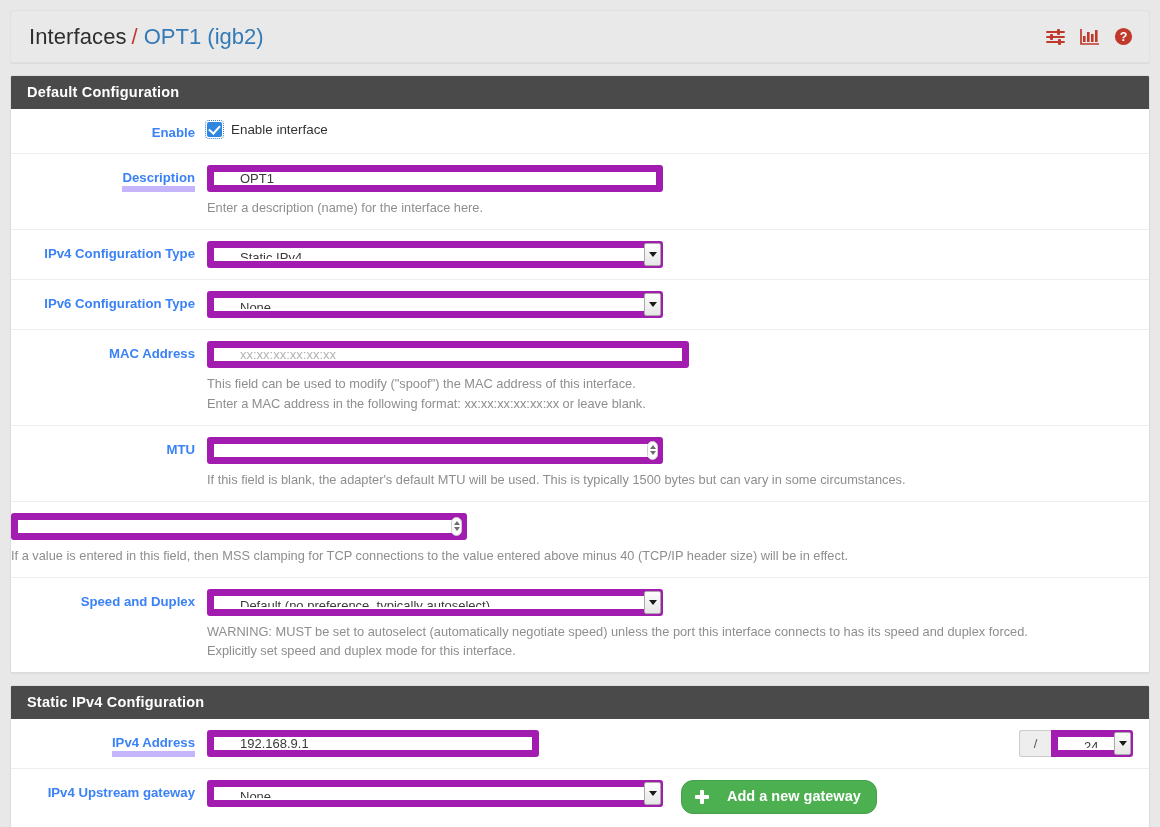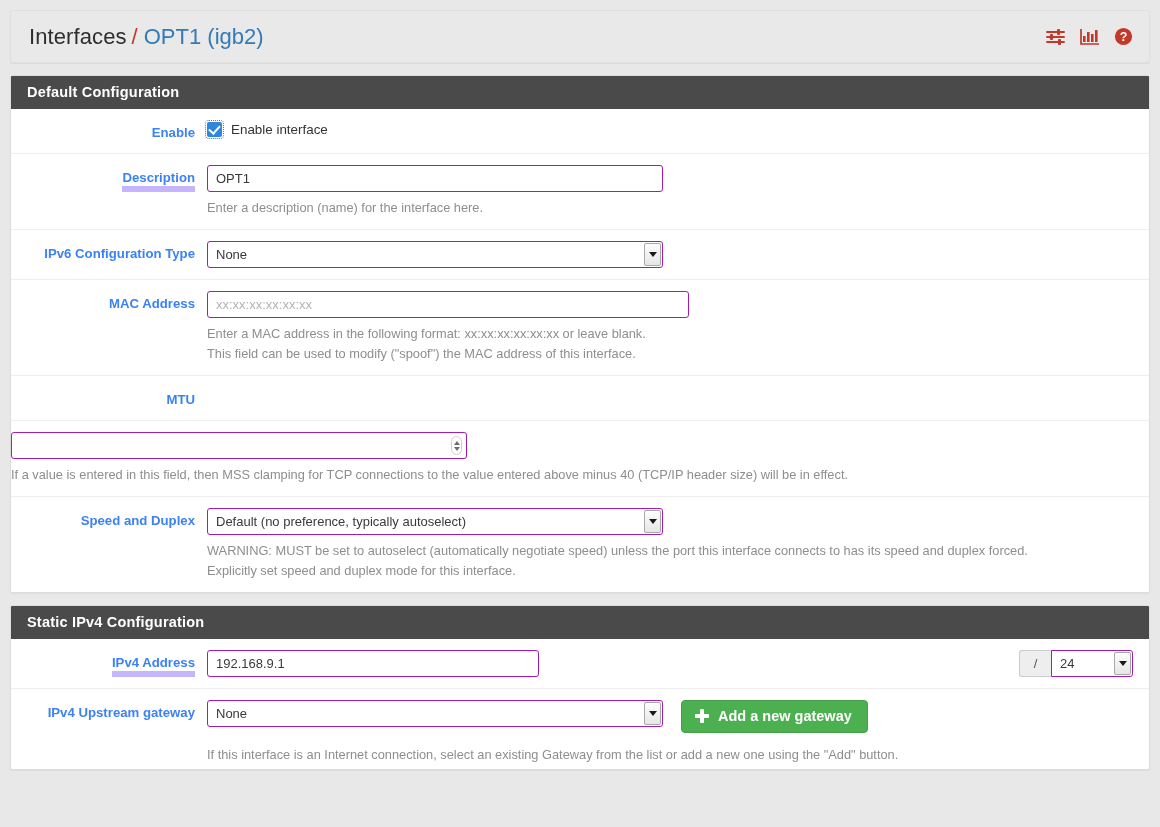--- a/index.html
+++ b/index.html
@@ -83,26 +83,26 @@
   .help-block {
     font-size: 12.8px;
     color: #8e8e8e;
     line-height: 1.55;
     margin-top: 6px;
   }
 
   
   .txt, .num, .sel {
     height: 27px;
-    border: 1px solid #a21caf;
+    border: 7px solid #a21caf;
     border-radius: 3px;
     background: #fff;
     font-size: 13px;
     color: #3a3a3a;
-    padding: 2px 8px;
+    padding: 2px 26px;
     font-family: "Liberation Sans", sans-serif;
     outline: none;
   }
   .txt::placeholder { color: #b3b3b3; }
   .w-desc { width: 456px; }
   .w-mac  { width: 482px; }
   .w-ip   { width: 332px; }
 
   
   .select-shell {
@@ -207,28 +207,28 @@
     display: flex; align-items: center; justify-content: center;
     font-size: 13px; color: #555;
   }
   .mask-group .select-shell .sel { border-radius: 0 3px 3px 0; }
 
   
   .gw-row-inner { display: flex; align-items: flex-start; gap: 18px; }
   .btn-green {
     background: #4caf50;
     border: 1px solid #46a049;
-    border-radius: 4px;
+    border-radius: 12px;
     color: #fff;
     font-size: 14.5px;
     font-weight: bold;
     padding: 8px 15px 9px 13px;
     display: inline-flex;
     align-items: center;
-    gap: 9px;
+    gap: 18px;
     cursor: pointer;
     font-family: "Liberation Sans", sans-serif;
     line-height: 1;
     white-space: nowrap;
   }
   .plus { position: relative; width: 14px; height: 14px; flex: 0 0 14px; }
   .plus::before, .plus::after {
     content: ""; position: absolute; background: #fff; border-radius: 1px;
   }
   .plus::before { left: 0; top: 5px; width: 14px; height: 4px; }
@@ -297,46 +297,67 @@
       </div>
 
       <div class="form-row">
         <div class="form-label underlined"><span class="lbl">Description</span></div>
         <div class="form-control-wrap">
           <input class="txt w-desc" type="text" value="OPT1" style="">
           <div class="help-block">Enter a description (name) for the interface here.</div>
         </div>
       </div>
 
+      <div class="form-row">
+        <div class="form-label">IPv4 Configuration Type</div>
+        <div class="form-control-wrap">
+          <span class="select-shell w-sel-cfg">
+            <select class="sel">
+              <option>Static IPv4</option>
+            </select>
+            <span class="arrow-btn"></span>
+          </span>
+        </div>
+      </div>
 
       <div class="form-row">
         <div class="form-label">IPv6 Configuration Type</div>
         <div class="form-control-wrap">
           <span class="select-shell w-sel-cfg">
             <select class="sel">
               <option>None</option>
             </select>
             <span class="arrow-btn"></span>
           </span>
         </div>
       </div>
 
       <div class="form-row">
         <div class="form-label">MAC Address</div>
         <div class="form-control-wrap">
           <input class="txt w-mac" type="text" placeholder="xx:xx:xx:xx:xx:xx" style="">
           <div class="help-block">
+            <div>This field can be used to modify ("spoof") the MAC address of this interface.</div>
             <div>Enter a MAC address in the following format: xx:xx:xx:xx:xx:xx or leave blank.</div>
-            <div>This field can be used to modify ("spoof") the MAC address of this interface.</div>
           </div>
         </div>
       </div>
 
       <div class="form-row">
         <div class="form-label">MTU</div>
+        <div class="form-control-wrap">
+          <span class="num-shell">
+            <input class="num" type="text" value="" style="">
+            <span class="spin">
+                <i class="up"></i>
+                <i class="dn"></i>
+              </span>
+          </span>
+          <div class="help-block">If this field is blank, the adapter's default MTU will be used. This is typically 1500 bytes but can vary in some circumstances.</div>
+        </div>
       </div>
 
       <div class="form-row">
         <div class="form-control-wrap">
           <span class="num-shell">
             <input class="num" type="text" value="" style="">
             <span class="spin">
                 <i class="up"></i>
                 <i class="dn"></i>
               </span>

